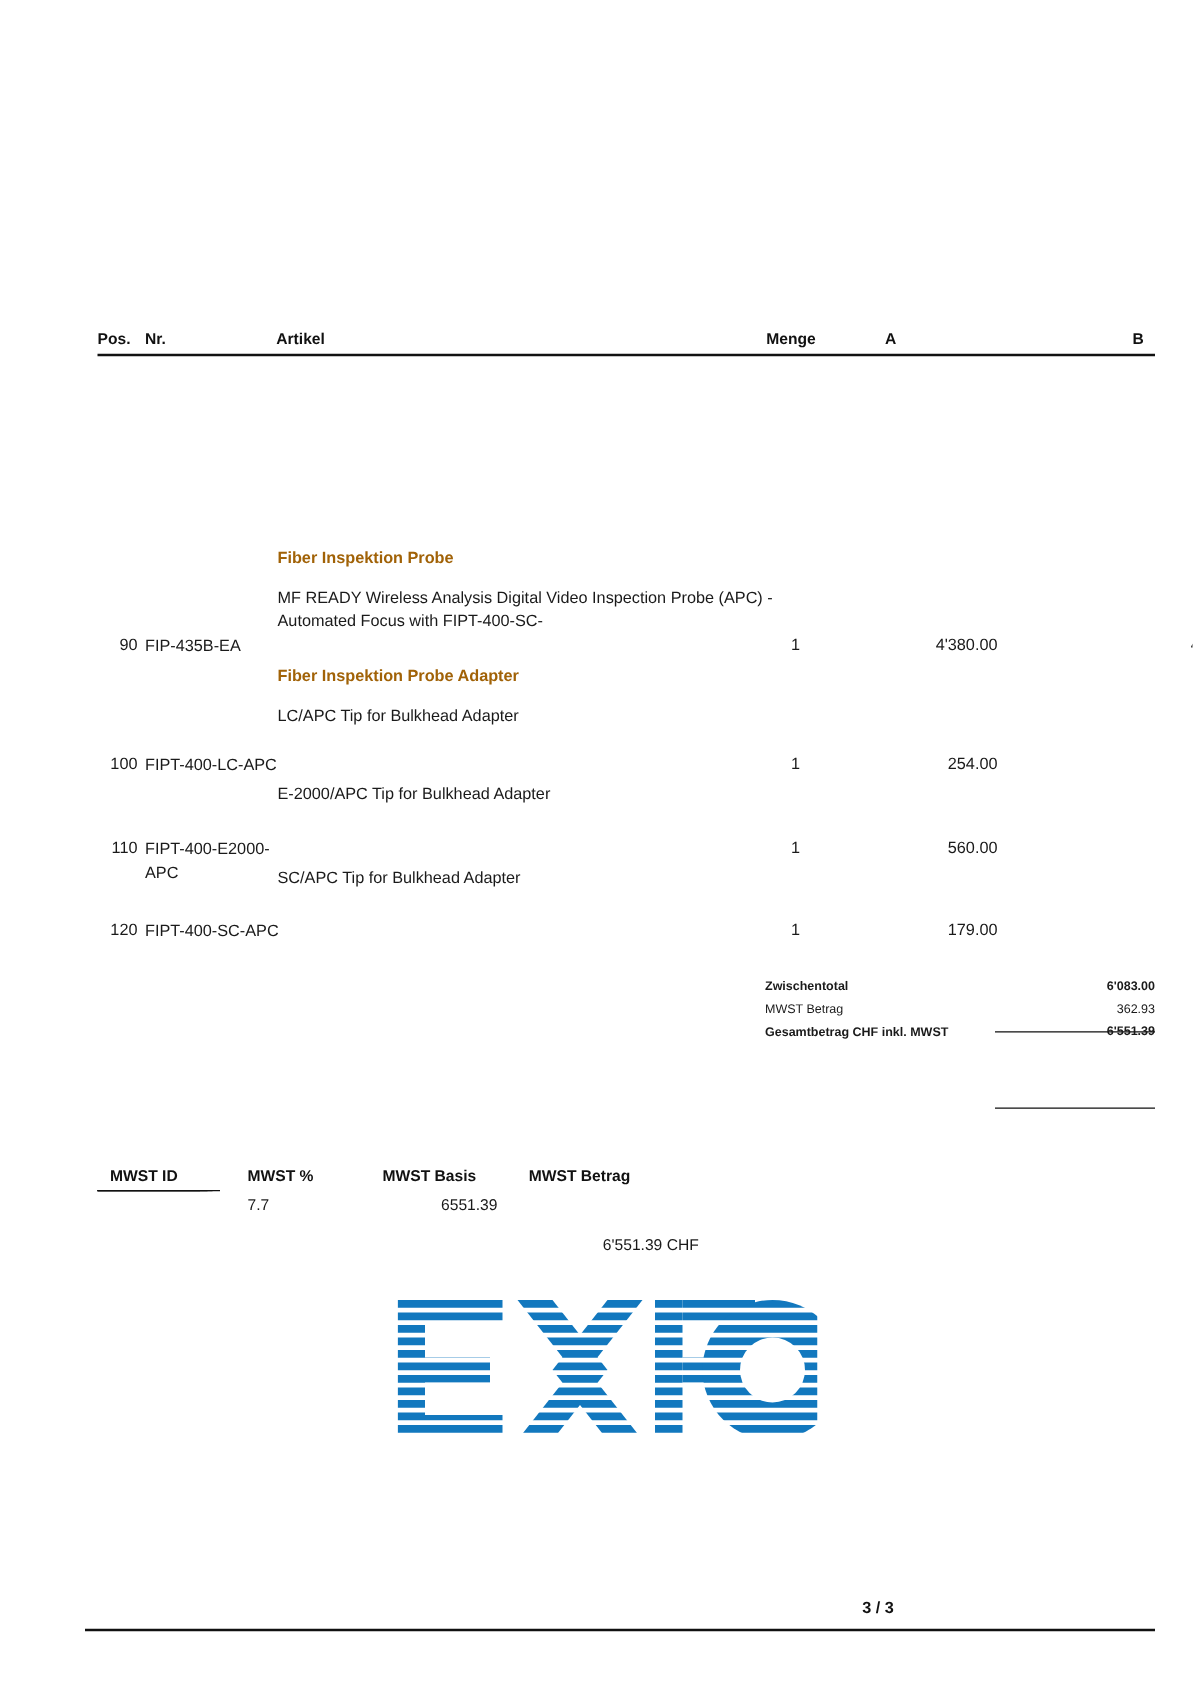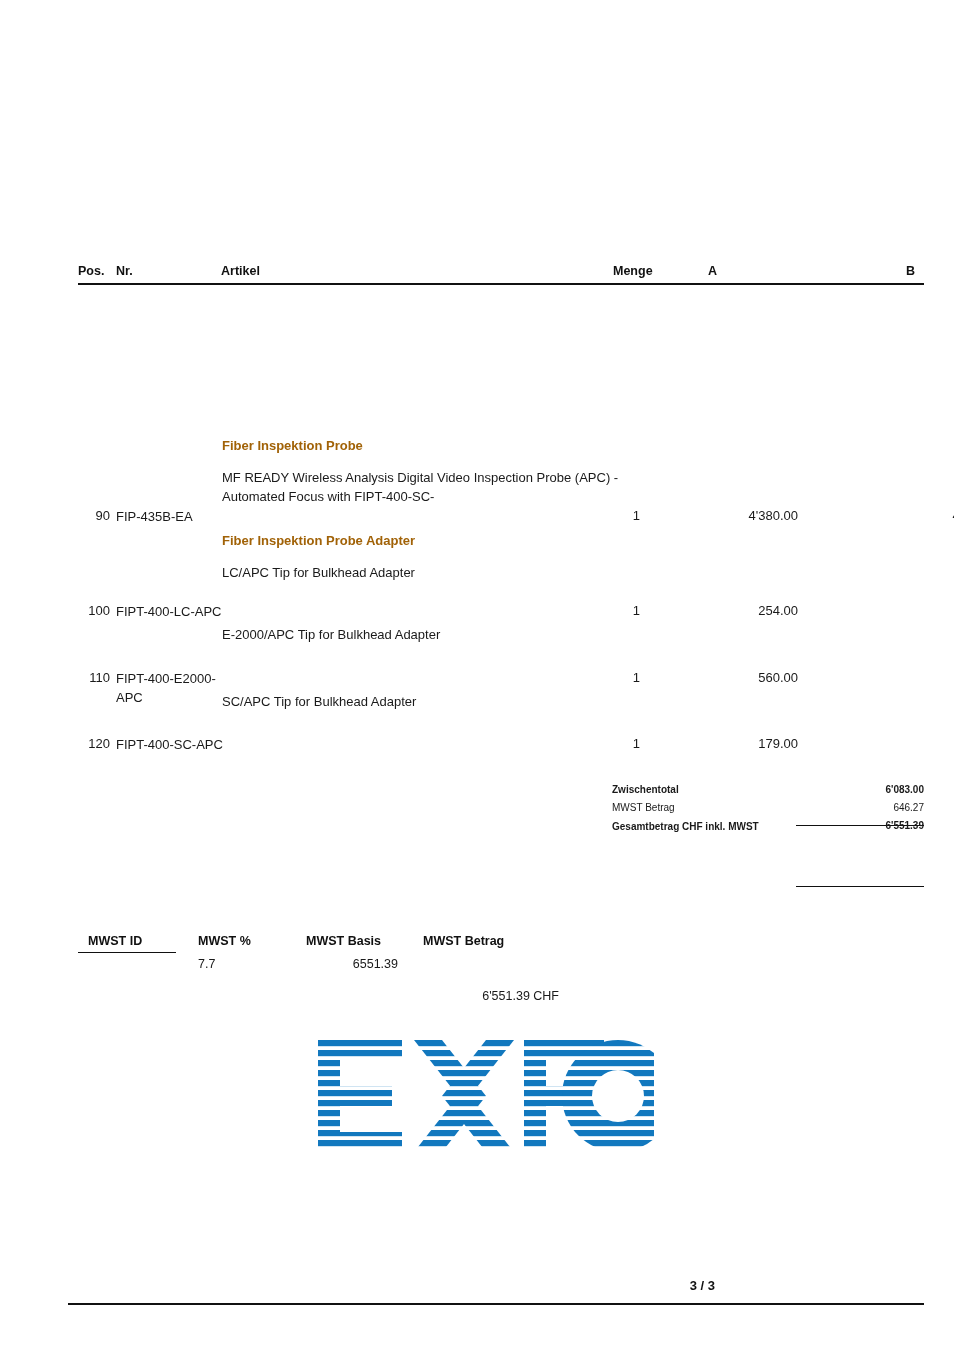--- a/index.html
+++ b/index.html
@@ -283,21 +283,21 @@
     <span class="lr-b">179.00</span>
   </div>
 
   <div class="totals">
     <div class="totals-row">
       <span class="totals-label bold">Zwischentotal</span>
       <span class="totals-value bold">6'083.00</span>
     </div>
     <div class="totals-row">
       <span class="totals-label">MWST Betrag</span>
-      <span class="totals-value">646.27</span>
+      <span class="totals-value">362.93</span>
     </div>
     <div class="totals-rule rule-1"></div>
     <span class="gesamt-label">Gesamtbetrag CHF inkl. MWST</span>
     <span class="gesamt-value">6'551.39</span>
     <div class="totals-rule rule-3"></div>
   </div>
 
   <div class="vat">
     <div class="vat-head">
       <span class="vh1">MWST ID</span>

